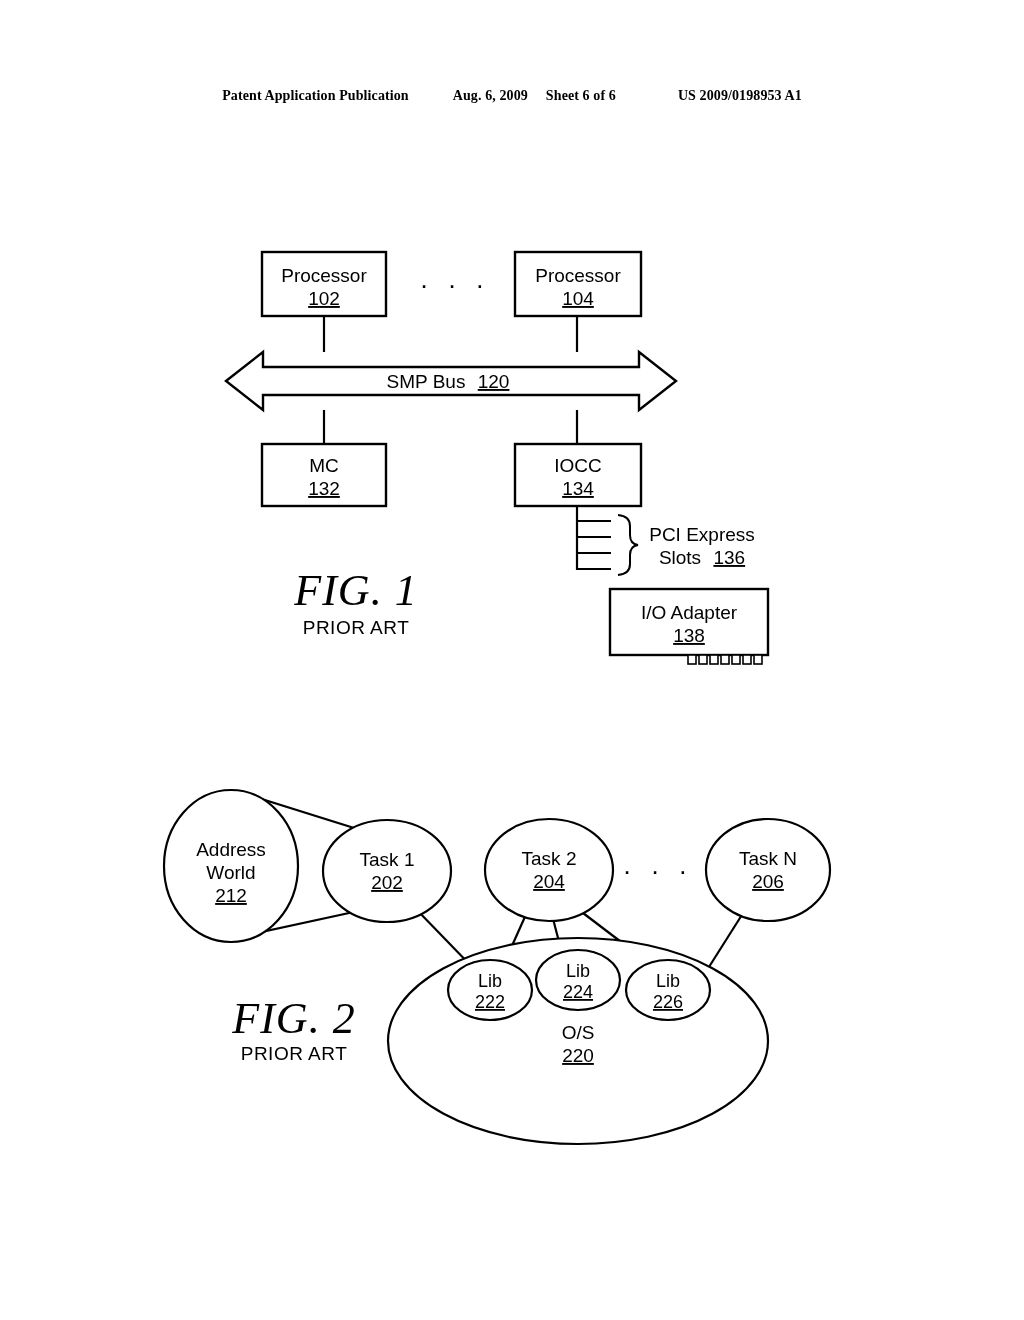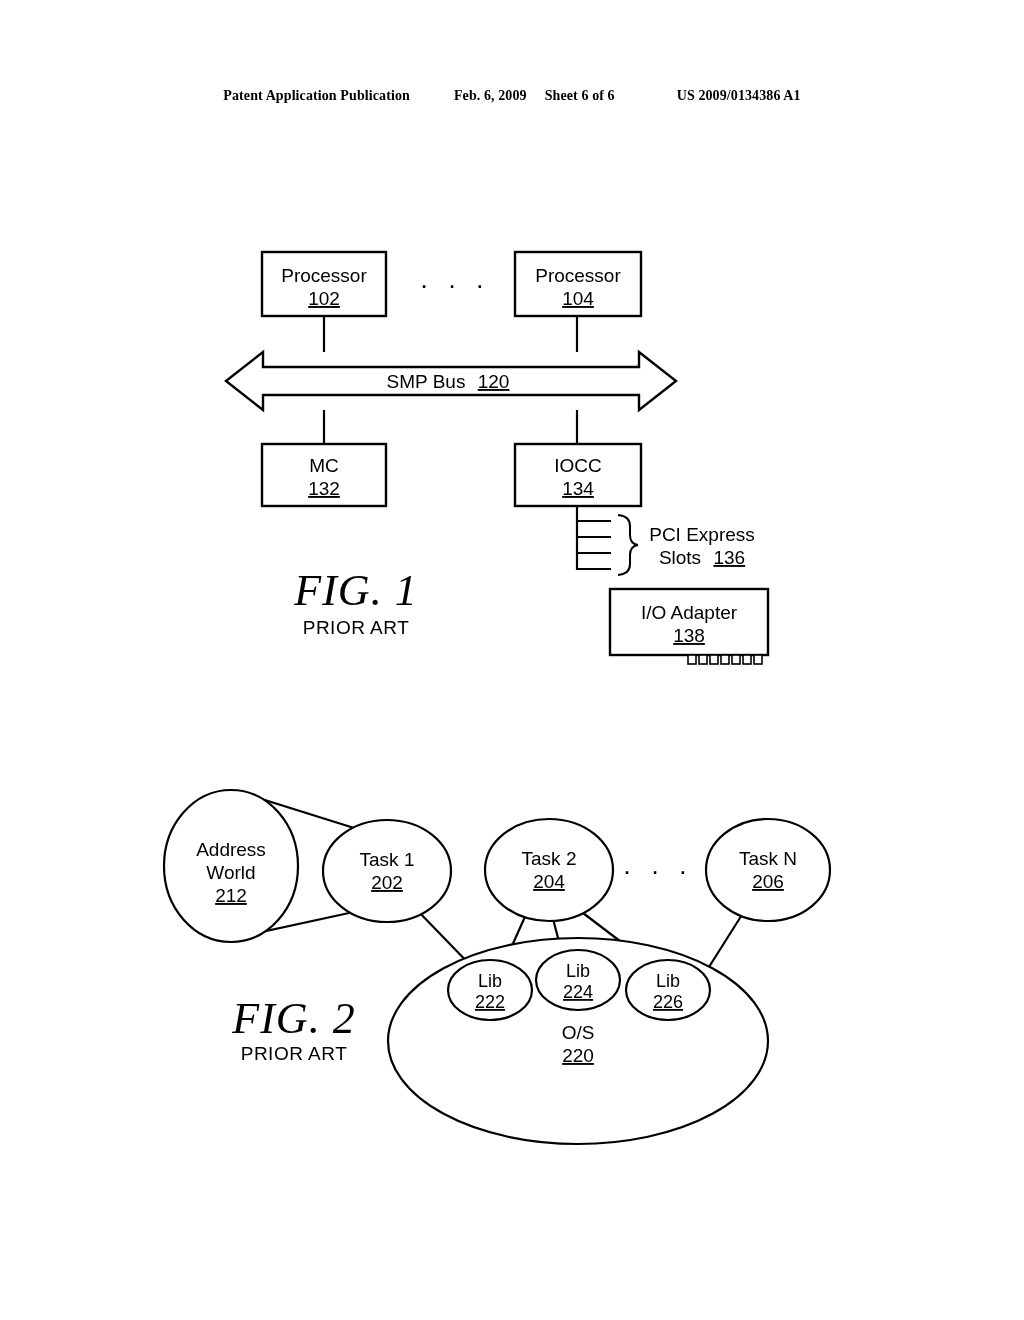--- a/index.html
+++ b/index.html
@@ -91,23 +91,23 @@
     font-size: 26px;
     letter-spacing: 6px;
     text-anchor: middle;
   }
 </style>
 </head>
 <body>
 
 <div class="patent-header">
   <span class="hdr-pub">Patent Application Publication</span>
-  <span class="hdr-date">Feb. 6, 2009</span>
+  <span class="hdr-date">Aug. 6, 2009</span>
   <span class="hdr-sheet">Sheet 6 of 6</span>
-  <span class="hdr-number">US 2009/0134386 A1</span>
+  <span class="hdr-number">US 2009/0198953 A1</span>
 </div>
 
 <div class="figure-stage">
 <svg width="1024" height="1320" viewBox="0 0 1024 1320">
 
   <g>
 
     <line class="dg-line" x1="324" y1="316" x2="324" y2="352"></line>
 
     <line class="dg-line" x1="577" y1="316" x2="577" y2="352"></line>

